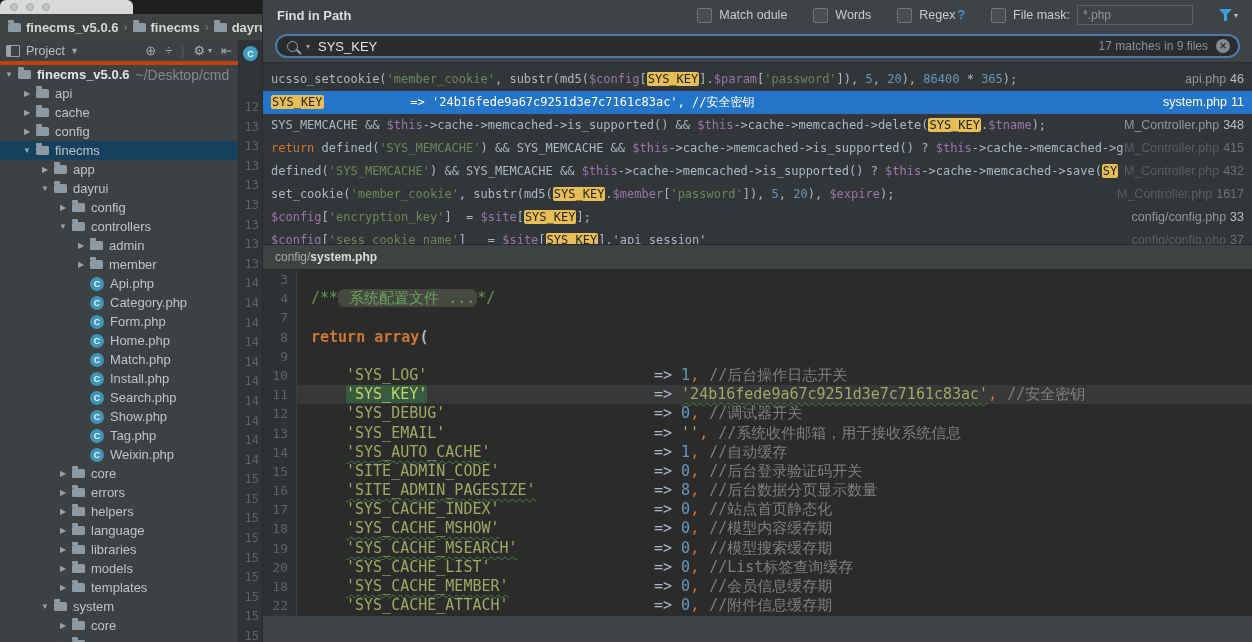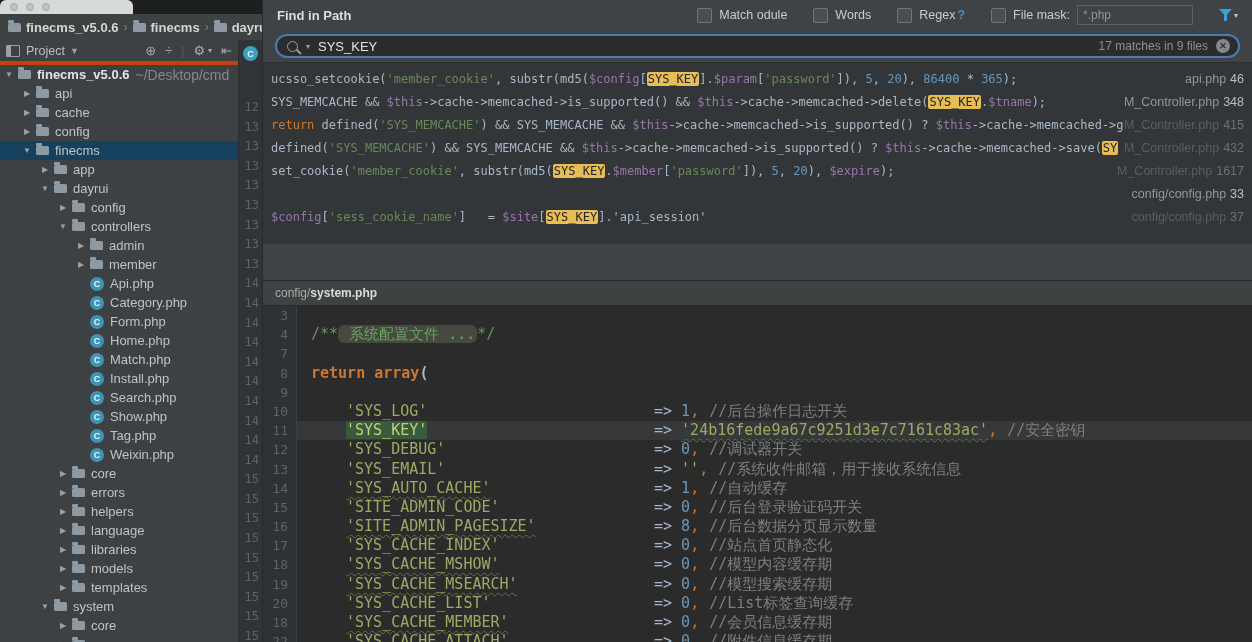--- a/index.html
+++ b/index.html
@@ -90,21 +90,21 @@
   .rrow.dim .fileref{color:#565e66;}
   .rrow.dim .fileref b{color:#6a7178;}
   .rrow.sel .fileref, .rrow.sel .fileref b{color:#ffffff;}
   .sg-p{color:#a9b7c6;} .sg-w{color:#ffffff;} .sg-s{color:#6a8759;} .sg-k{color:#cc7832;}
   .sg-v{color:#9876aa;} .sg-n{color:#6897bb;}
   .sg-m{background:#e7bd55;color:#262626;border-radius:2px;padding:0 1px;}
   .rrow.sel .sg-w, .rrow.sel .sg-p{color:#ffffff;}
 
   
   .p-path{height:26px;background:#3e4243;border-top:1px solid #27292b;border-bottom:1px solid #27292b;
-          display:flex;align-items:center;padding-left:12px;font-size:12px;box-sizing:border-box;margin-top:36px;}
+          display:flex;align-items:center;padding-left:12px;font-size:12px;box-sizing:border-box;}
   .p-path .dir{color:#a7abad;}
   .p-path .file{color:#d9dbdd;font-weight:bold;}
 
   
   .p-editor{height:346px;background:#2b2b2b;display:flex;overflow:hidden;}
   .gutter{width:34px;flex:none;background:#2f3234;border-right:1px solid #3b3e40;box-sizing:border-box;
           font-family:"DejaVu Sans Mono",monospace;font-size:13px;color:#5f6366;text-align:right;}
   .gutter .gnum{height:19.2px;line-height:19.2px;padding-right:8px;}
   .codecol{flex:1;font-family:"DejaVu Sans Mono",monospace;font-size:15px;white-space:pre;overflow:hidden;}
   .cline{height:19.2px;line-height:19.2px;padding-left:14px;}
@@ -391,25 +391,26 @@
         <span class="mag-caret">▾</span>
         <input class="search-input" value="SYS_KEY" style="">
         <span class="matches-info">17 matches in 9 files</span>
         <span class="xcirc">✕</span>
       </div>
     </div>
 
 
     <div class="p-results" id="results">
         <div class="rrow"><span><span class="sg-p">ucsso_setcookie(</span><span class="sg-s">'member_cookie'</span><span class="sg-p">, substr(md5(</span><span class="sg-v">$config</span><span class="sg-p">[</span><span class="sg-m">SYS_KEY</span><span class="sg-p">].</span><span class="sg-v">$param</span><span class="sg-p">[</span><span class="sg-s">'password'</span><span class="sg-p">]), </span><span class="sg-n">5</span><span class="sg-p">, </span><span class="sg-n">20</span><span class="sg-p">), </span><span class="sg-n">86400</span><span class="sg-p"> * </span><span class="sg-n">365</span><span class="sg-p">);</span></span><span class="fileref">api.php<b>46</b></span></div>
+        <div class="rrow sel"><span><span class="sg-m">SYS_KEY</span><span class="sg-w">            =&gt; </span><span class="sg-w">'24b16fede9a67c9251d3e7c7161c83ac'</span><span class="sg-w">, //安全密钥</span></span><span class="fileref">system.php<b>11</b></span></div>
         <div class="rrow"><span><span class="sg-p">SYS_MEMCACHE &amp;&amp; </span><span class="sg-v">$this</span><span class="sg-p">-&gt;cache-&gt;memcached-&gt;is_supported() &amp;&amp; </span><span class="sg-v">$this</span><span class="sg-p">-&gt;cache-&gt;memcached-&gt;delete(</span><span class="sg-m">SYS_KEY</span><span class="sg-p">.</span><span class="sg-v">$tname</span><span class="sg-p">);</span></span><span class="fileref">M_Controller.php<b>348</b></span></div>
         <div class="rrow dim"><span><span class="sg-k">return </span><span class="sg-p">defined(</span><span class="sg-s">'SYS_MEMCACHE'</span><span class="sg-p">) &amp;&amp; SYS_MEMCACHE &amp;&amp; </span><span class="sg-v">$this</span><span class="sg-p">-&gt;cache-&gt;memcached-&gt;is_supported() ? </span><span class="sg-v">$this</span><span class="sg-p">-&gt;cache-&gt;memcached-&gt;g</span></span><span class="fileref">M_Controller.php<b>415</b></span></div>
         <div class="rrow dim"><span><span class="sg-p">defined(</span><span class="sg-s">'SYS_MEMCACHE'</span><span class="sg-p">) &amp;&amp; SYS_MEMCACHE &amp;&amp; </span><span class="sg-v">$this</span><span class="sg-p">-&gt;cache-&gt;memcached-&gt;is_supported() ? </span><span class="sg-v">$this</span><span class="sg-p">-&gt;cache-&gt;memcached-&gt;save(</span><span class="sg-m">SY</span></span><span class="fileref">M_Controller.php<b>432</b></span></div>
         <div class="rrow dim"><span><span class="sg-p">set_cookie(</span><span class="sg-s">'member_cookie'</span><span class="sg-p">, substr(md5(</span><span class="sg-m">SYS_KEY</span><span class="sg-p">.</span><span class="sg-v">$member</span><span class="sg-p">[</span><span class="sg-s">'password'</span><span class="sg-p">]), </span><span class="sg-n">5</span><span class="sg-p">, </span><span class="sg-n">20</span><span class="sg-p">), </span><span class="sg-v">$expire</span><span class="sg-p">);</span></span><span class="fileref">M_Controller.php<b>1617</b></span></div>
-        <div class="rrow"><span class="fileref">config/config.php<b>33</b></span></div>
+        <div class="rrow"><span><span class="sg-v">$config</span><span class="sg-p">[</span><span class="sg-s">'encryption_key'</span><span class="sg-p">]  = </span><span class="sg-v">$site</span><span class="sg-p">[</span><span class="sg-m">SYS_KEY</span><span class="sg-p">];</span></span><span class="fileref">config/config.php<b>33</b></span></div>
         <div class="rrow dim"><span><span class="sg-v">$config</span><span class="sg-p">[</span><span class="sg-s">'sess_cookie_name'</span><span class="sg-p">]   = </span><span class="sg-v">$site</span><span class="sg-p">[</span><span class="sg-m">SYS_KEY</span><span class="sg-p">].'api_session'</span></span><span class="fileref">config/config.php<b>37</b></span></div>
       </div>
 
     <div class="p-path">
       <span class="dir">config/</span>
       <span class="file">system.php</span>
     </div>
 
     <div class="p-editor">
       <div class="gutter" id="gutter">

